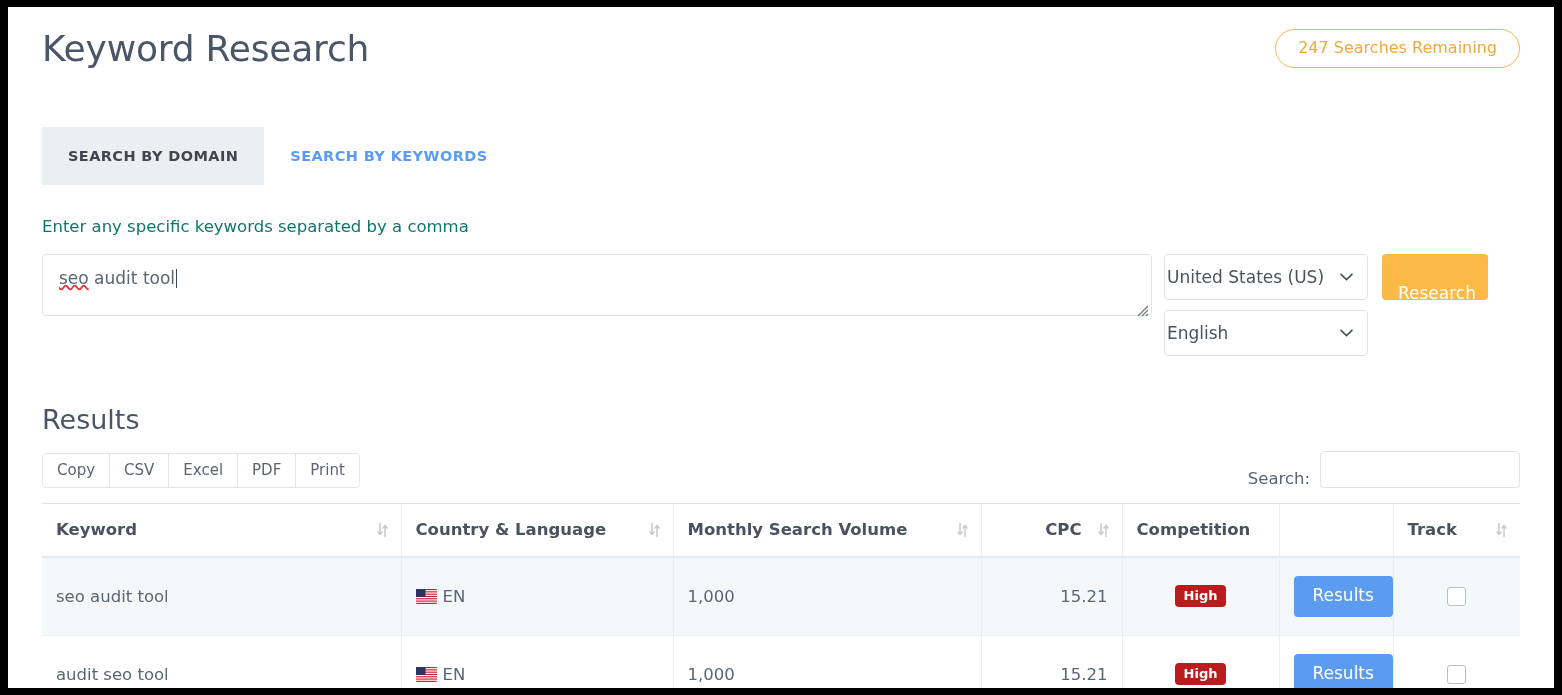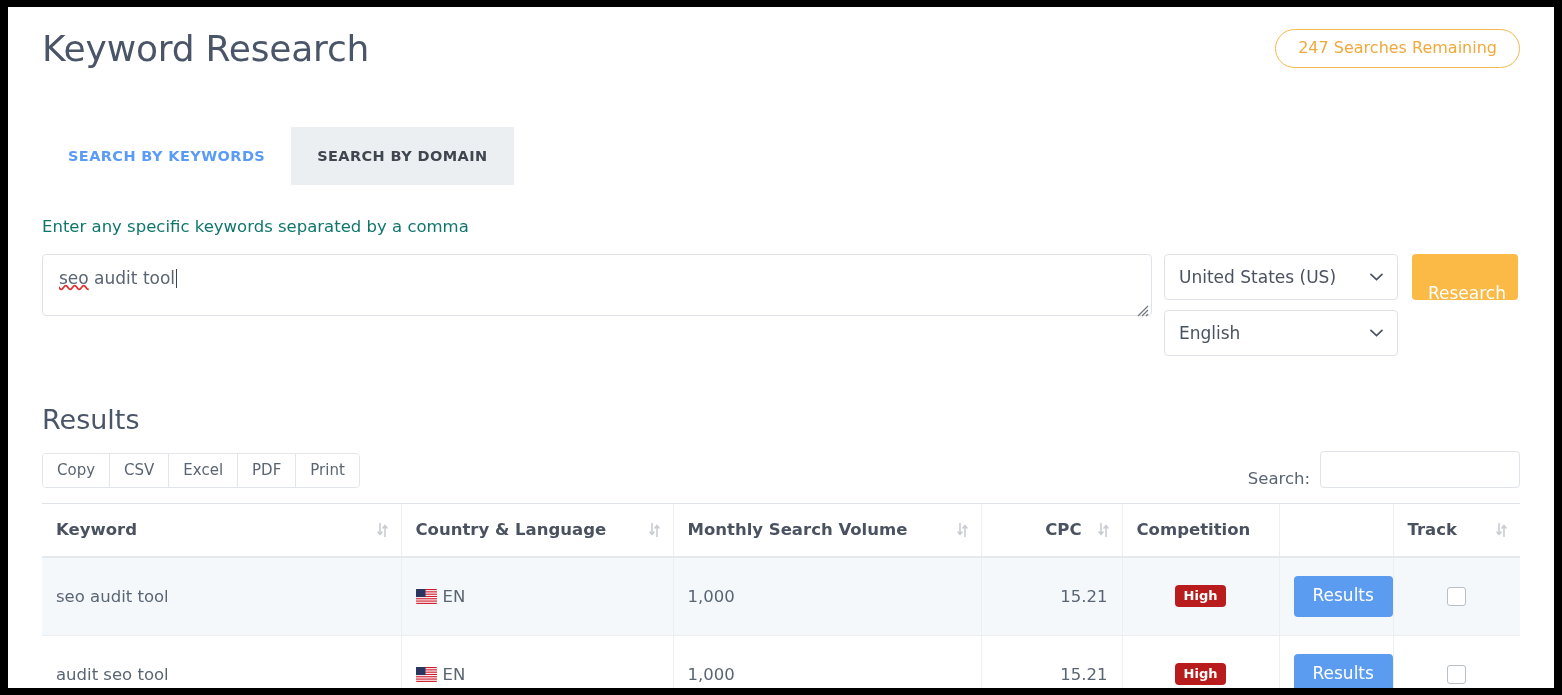--- a/index.html
+++ b/index.html
@@ -149,29 +149,29 @@
     height: 13px;
     pointer-events: none;
   }
   .selects {
     margin-left: 12px;
     display: flex;
     flex-direction: column;
     gap: 10px;
   }
   .sel {
-    width: 234px;
+    width: 204px;
     height: 46px;
     border: 1px solid #dfe3e8;
     border-radius: 4px;
     background: #ffffff;
     box-sizing: border-box;
     display: flex;
     align-items: center;
-    padding: 0 14px;
+    padding: 0 2px;
     font-size: 17px;
     color: #4a5260;
     position: relative;
     cursor: pointer;
   }
   .sel .chev {
     position: absolute;
     right: 14px;
     top: 50%;
     transform: translateY(-50%);
@@ -352,22 +352,22 @@
 
 <div class="frame">
 <div class="inner">
 
   <div class="page-head">
     <div class="page-title">Keyword Research</div>
     <div class="searches-badge">247 Searches Remaining</div>
   </div>
 
   <div class="tabs">
+    <div class="tab active">Search by Domain</div>
     <div class="tab link">Search by Keywords</div>
-    <div class="tab active">Search by Domain</div>
   </div>
 
   <div class="form-label">Enter any specific keywords separated by a comma</div>
 
   <div class="form-row">
     <div class="textarea-wrap">
       <textarea class="kw-textarea" style=""></textarea>
       <div class="textarea-text"><span class="spell">seo</span><span> audit tool</span><span class="caret"></span></div>
       <svg class="resize-grip" viewBox="0 0 13 13">
         <path d="M12 2 L2 12 M12 6 L6 12 M12 10 L10 12" stroke="#767b82" stroke-width="1.3" fill="none"></path>

